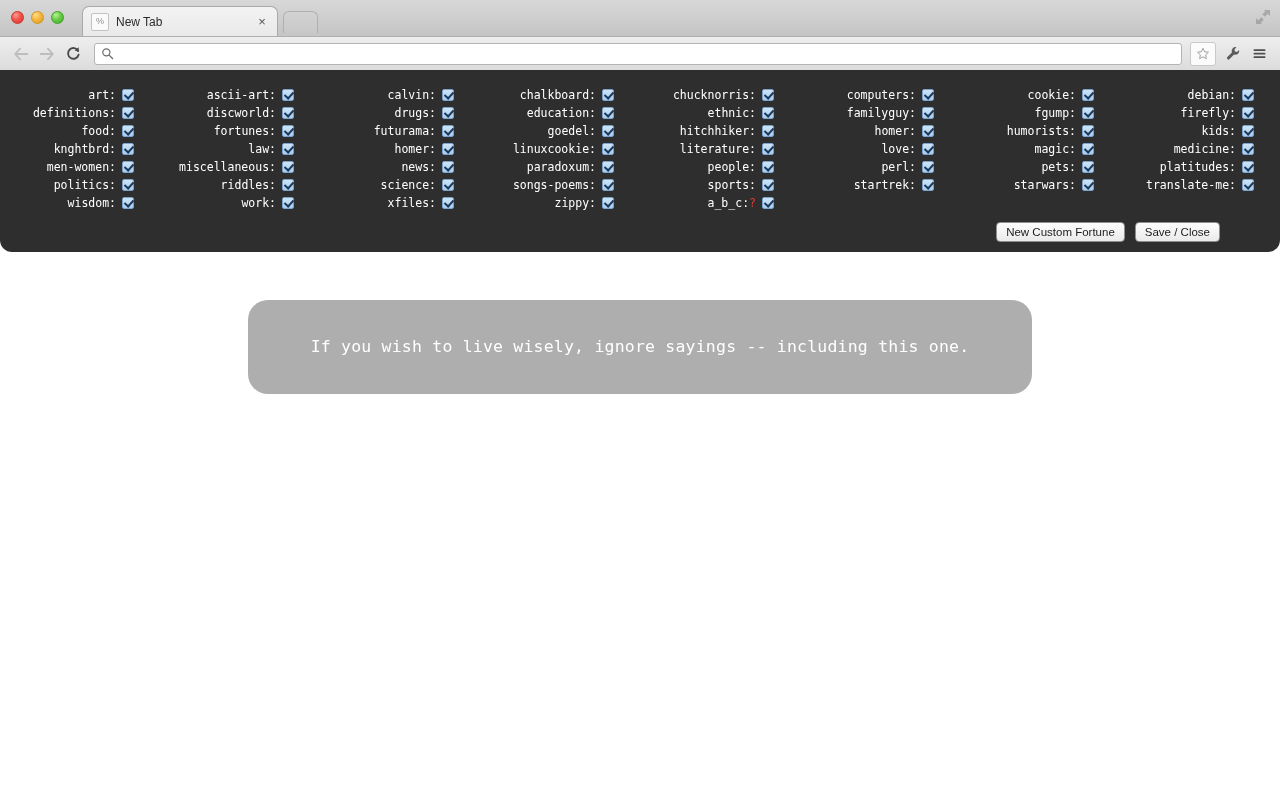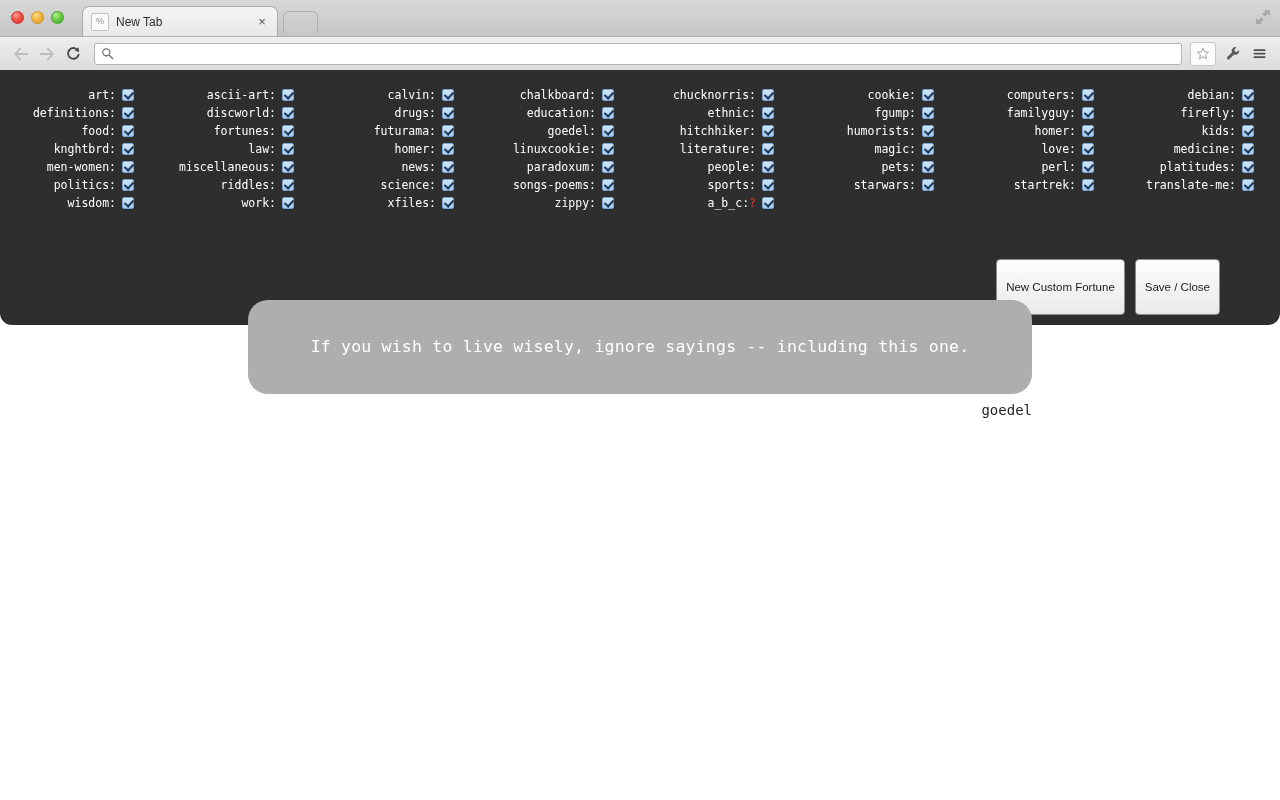--- a/index.html
+++ b/index.html
@@ -262,24 +262,23 @@
     margin-top: 10px;
     padding-right: 46px;
   }
   .panel-btn {
     font-family: "Liberation Sans", sans-serif;
     font-size: 11.5px;
     color: #1c1c1c;
     background: linear-gradient(to bottom, #fdfdfd 0%, #eaeaea 100%);
     border: 1px solid #8e8e8e;
     border-radius: 4px;
-    padding: 21px 9px;
+    padding: 3px 9px;
     cursor: pointer;
     white-space: nowrap;
-    margin-top: 37px;
   }
 
   
   .quote-wrap {
     position: absolute;
     left: 0;
     top: 300px;
     width: 1280px;
   }
   .quote-box {
@@ -541,20 +540,46 @@
           <span class="file-label">sports:</span>
           <span class="cbx"></span>
         </div>
         <div class="file-item">
           <span class="file-label">a_b_c:<span class="warn">?</span></span>
           <span class="cbx"></span>
         </div>
       </div>
       <div class="grid-col">
         <div class="file-item">
+          <span class="file-label">computers:</span>
+          <span class="cbx"></span>
+        </div>
+        <div class="file-item">
+          <span class="file-label">familyguy:</span>
+          <span class="cbx"></span>
+        </div>
+        <div class="file-item">
+          <span class="file-label">homer:</span>
+          <span class="cbx"></span>
+        </div>
+        <div class="file-item">
+          <span class="file-label">love:</span>
+          <span class="cbx"></span>
+        </div>
+        <div class="file-item">
+          <span class="file-label">perl:</span>
+          <span class="cbx"></span>
+        </div>
+        <div class="file-item">
+          <span class="file-label">startrek:</span>
+          <span class="cbx"></span>
+        </div>
+      </div>
+      <div class="grid-col">
+        <div class="file-item">
           <span class="file-label">cookie:</span>
           <span class="cbx"></span>
         </div>
         <div class="file-item">
           <span class="file-label">fgump:</span>
           <span class="cbx"></span>
         </div>
         <div class="file-item">
           <span class="file-label">humorists:</span>
           <span class="cbx"></span>
@@ -562,46 +587,20 @@
         <div class="file-item">
           <span class="file-label">magic:</span>
           <span class="cbx"></span>
         </div>
         <div class="file-item">
           <span class="file-label">pets:</span>
           <span class="cbx"></span>
         </div>
         <div class="file-item">
           <span class="file-label">starwars:</span>
-          <span class="cbx"></span>
-        </div>
-      </div>
-      <div class="grid-col">
-        <div class="file-item">
-          <span class="file-label">computers:</span>
-          <span class="cbx"></span>
-        </div>
-        <div class="file-item">
-          <span class="file-label">familyguy:</span>
-          <span class="cbx"></span>
-        </div>
-        <div class="file-item">
-          <span class="file-label">homer:</span>
-          <span class="cbx"></span>
-        </div>
-        <div class="file-item">
-          <span class="file-label">love:</span>
-          <span class="cbx"></span>
-        </div>
-        <div class="file-item">
-          <span class="file-label">perl:</span>
-          <span class="cbx"></span>
-        </div>
-        <div class="file-item">
-          <span class="file-label">startrek:</span>
           <span class="cbx"></span>
         </div>
       </div>
       <div class="grid-col">
         <div class="file-item">
           <span class="file-label">debian:</span>
           <span class="cbx"></span>
         </div>
         <div class="file-item">
           <span class="file-label">firefly:</span>
@@ -629,14 +628,13 @@
   <div class="panel-buttons">
     <button class="panel-btn">New Custom Fortune</button>
     <button class="panel-btn">Save / Close</button>
   </div>
 </div>
 
 <div class="quote-wrap">
   <div class="quote-box">
     <div class="quote-text">If you wish to live wisely, ignore sayings -- including this one.</div>
   </div>
-  <div class="quote-attrib">goedel</div>
 </div>
 
 </body></html>

